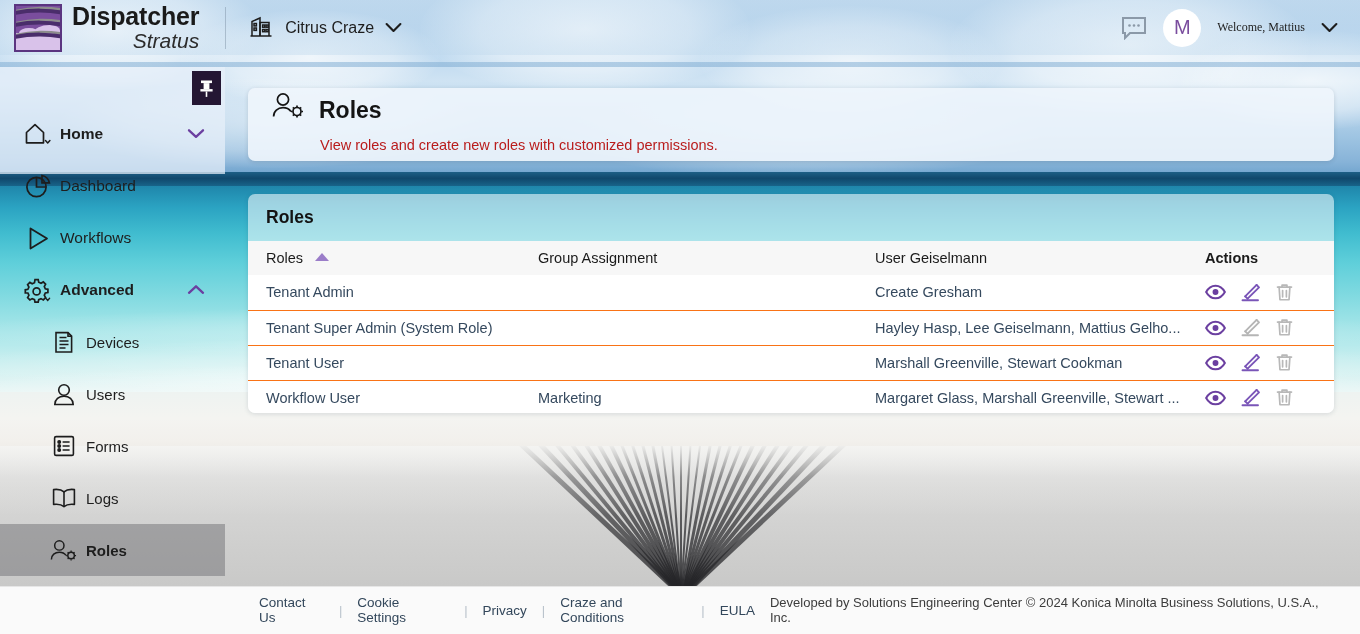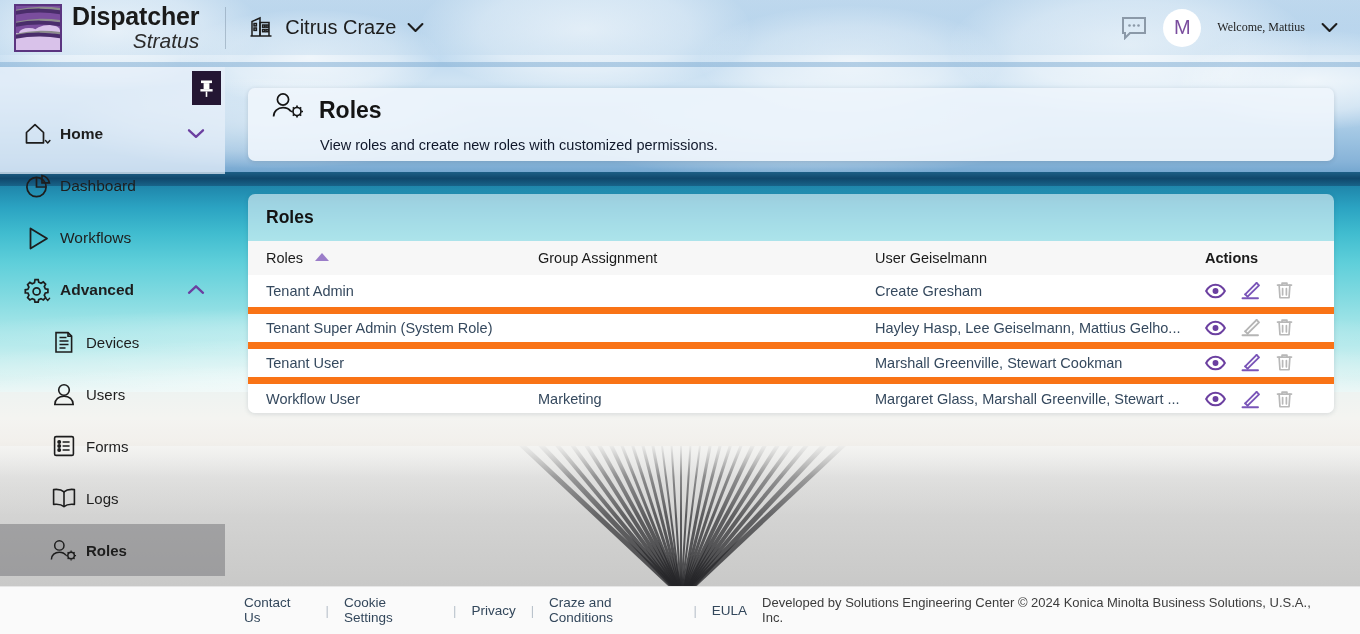--- a/index.html
+++ b/index.html
@@ -91,21 +91,21 @@
     background: #d9c2ea; border-radius: 60% 40% 0 0;
   }
   .logo-arcs { position: absolute; left: -18px; top: -2px; width: 86px; height: 52px; }
   .logo-text { margin-left: 10px; line-height: 1.0; }
   .logo-text .l1 { font-size: 25px; font-weight: bold; color: #1a1a1a; letter-spacing: -.2px; }
   .logo-text .l2 { font-size: 21px; font-style: italic; color: #2c2c2c; text-align: right; margin-top: 1px; }
 
   .topbar-divider { width: 1px; height: 42px; background: rgba(120,140,160,.45); margin: 0 22px 0 26px; }
 
   .tenant { display: flex; align-items: center; gap: 11px; cursor: pointer; }
-  .tenant-label { font-size: 20px; color: #1d1d1d; }
+  .tenant-label { font-size: 16px; color: #1d1d1d; }
 
   .topbar-right {
     margin-left: auto; display: flex; align-items: center; gap: 16px; padding-right: 22px;
   }
   .avatar {
     width: 38px; height: 38px; border-radius: 50%; background: #fff;
     display: flex; align-items: center; justify-content: center;
     font-size: 20px; color: #7a4d9e; font-weight: 500;
   }
   .welcome { font-size: 12px; color: #1d1d1d; font-family: Liberation Serif, serif; }
@@ -140,21 +140,21 @@
 
   
   .page-header {
     position: absolute; left: 248px; top: 88px; width: 1086px; height: 73px;
     background: rgba(238,245,252,.90); border-radius: 7px; z-index: 20;
     box-shadow: 0 1px 4px rgba(30,50,70,.16);
     display: flex; align-items: center; padding: 0 18px 0 24px;
   }
   .ph-icon { flex: 0 0 auto; margin-right: 13px; margin-top: -5px; }
   .ph-title { font-size: 23px; font-weight: bold; color: #141414; line-height: 1.12; }
-  .ph-sub { font-size: 14.5px; color: #0f172a; margin-top: 12px; margin-left: 48px; }
+  .ph-sub { font-size: 14.5px; color: #b91c1c; margin-top: 12px; margin-left: 48px; }
   .ph-title-row { display:flex; align-items:center; }
   .ph-right { margin-left: auto; display: flex; align-items: center; gap: 22px; }
   .search-btn { cursor: pointer; display:flex; align-items:center; }
   .btn-primary {
     background: #6b3fa0; color: #fff; border: none; border-radius: 5px;
     height: 40px; padding: 0 18px 0 14px; display: flex; align-items: center; gap: 9px;
     font-size: 15.5px; font-weight: bold; cursor: pointer;
     font-family: "Liberation Sans", sans-serif;
     box-shadow: 0 1px 3px rgba(0,0,0,.22);
   }
@@ -175,37 +175,37 @@
   th {
     text-align: left; font-size: 14.5px; font-weight: normal; color: #1b1b1b;
     padding: 9px 0 9px 0; height: 34px; vertical-align: middle;
   }
   th.c1 { width: 290px; padding-left: 18px; }
   th.c2 { width: 337px; }
   th.c3 { width: 330px; }
   th.c4 { width: 129px; font-weight: bold; }
   td {
     font-size: 14.5px; color: #35495e; height: 35px;
-    border-bottom: 7px solid #f97316; vertical-align: middle;
+    border-bottom: 1px solid #f97316; vertical-align: middle;
     overflow: hidden; white-space: nowrap; text-overflow: ellipsis;
   }
   td.c1 { padding-left: 18px; }
   tbody tr:last-child td { border-bottom: none; }
   .sort-tri {
     display: inline-block; margin-left: 8px; vertical-align: 2px;
     width: 0; height: 0; border-left: 7px solid transparent;
     border-right: 7px solid transparent; border-bottom: 8px solid #9b7dc9;
   }
   .actions { display: flex; align-items: center; gap: 15px; }
   .act { cursor: pointer; display:flex; align-items:center; }
   .act.disabled { cursor: default; }
 
   
   .footer {
-    position: absolute; left: 220px; right: 0; bottom: 0; height: 48px; z-index: 25;
+    position: absolute; left: 235px; right: 0; bottom: 0; height: 48px; z-index: 25;
     display: flex; align-items: center; padding: 0 24px 0 24px;
   }
   .footer-links { display: flex; align-items: center; gap: 0; }
   .footer-links a {
     font-size: 13.5px; color: #33475b; text-decoration: none; padding: 0 15px;
   }
   .footer-links a:first-child { padding-left: 0; }
   .fsep { color: #b9c2cb; font-size: 13px; }
   .footer-copy {
     margin-left: auto; font-size: 13px; color: #3c3c3c; padding-right: 2px;

